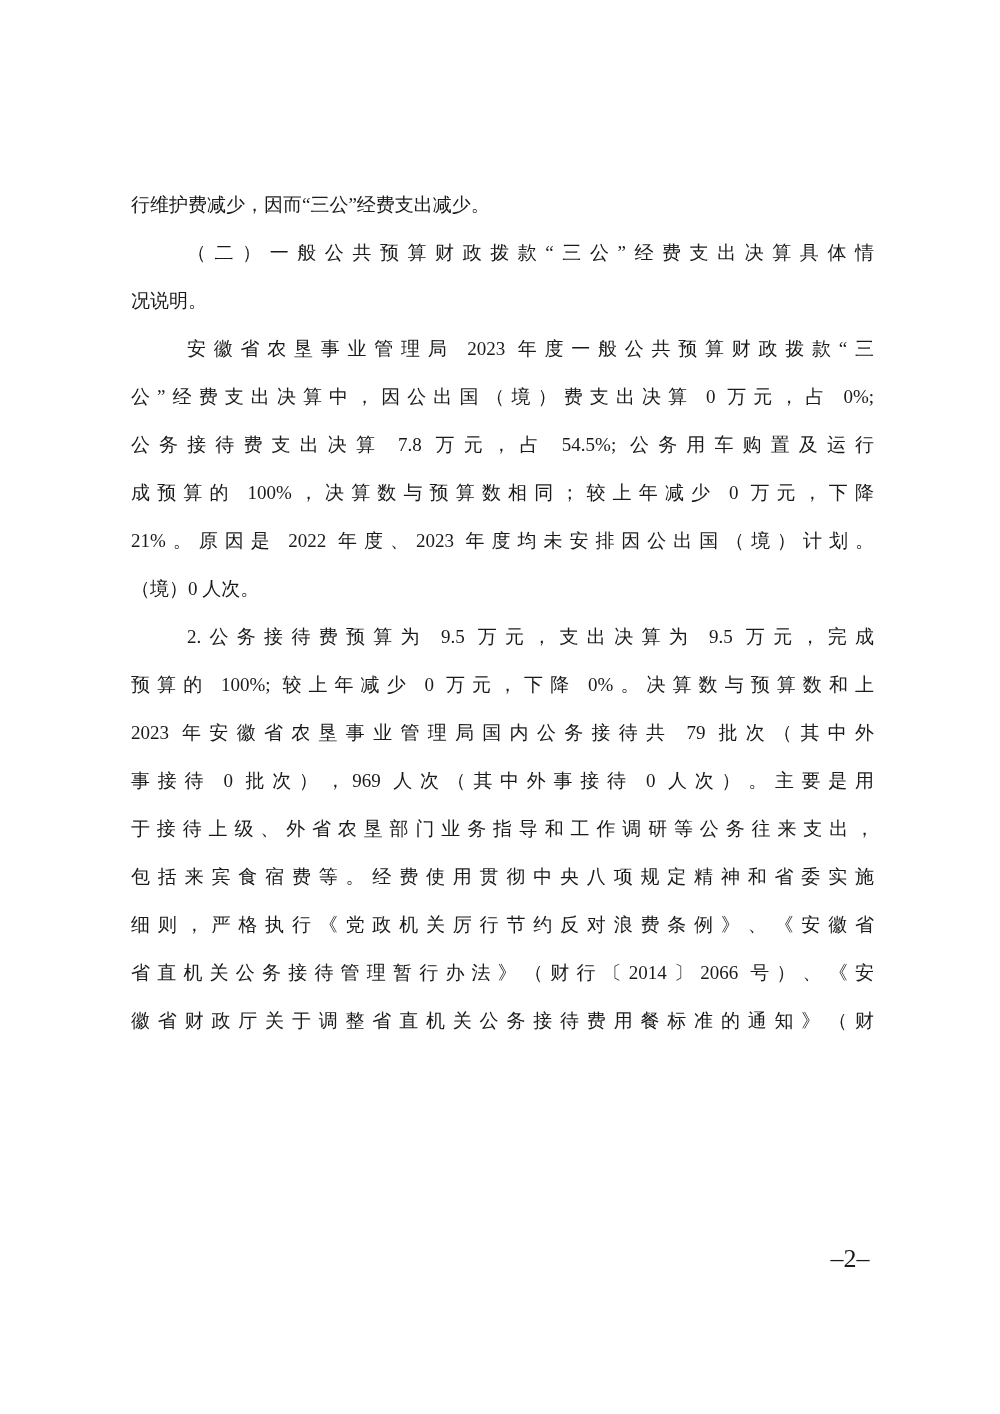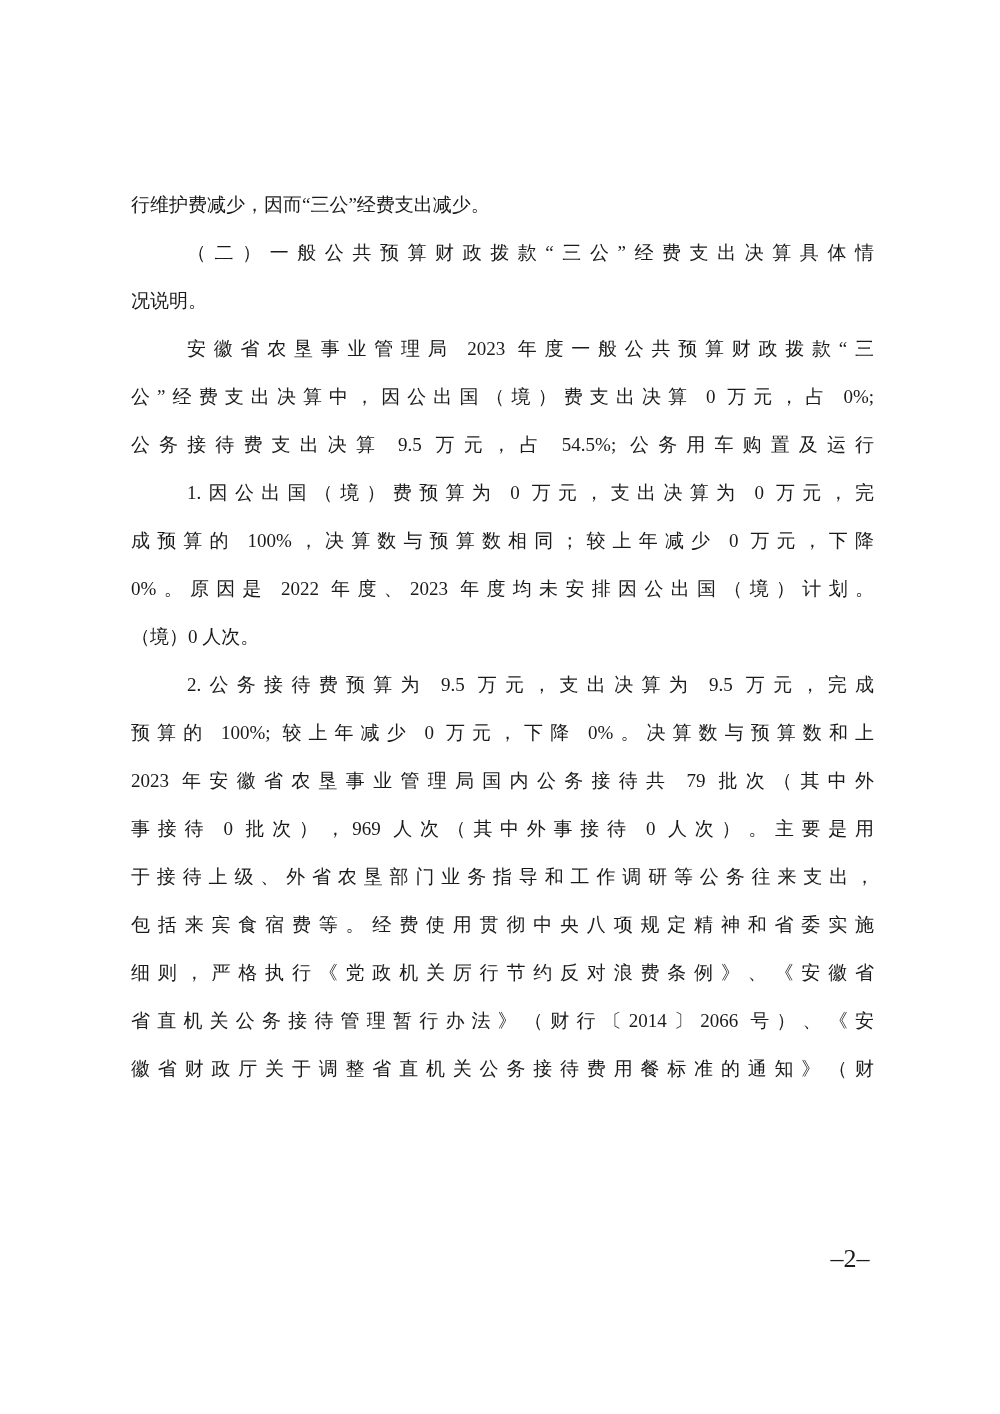--- a/index.html
+++ b/index.html
@@ -56,24 +56,23 @@
 </head>
 <body>
 
 <div class="sheet">
   <div class="text-block">
       <div class="line"><span>行维护费减少，因而“三公”经费支出减少。</span></div>
       <div class="line fill indent bold"><span>（二）一般公共预算财政拨款“三公”经费支出决算具体情</span></div>
       <div class="line bold"><span>况说明。</span></div>
       <div class="line fill indent"><span>安徽省农垦事业管理局 2023 年度一般公共预算财政拨款“三</span></div>
       <div class="line fill"><span>公”经费支出决算中，因公出国（境）费支出决算 0 万元，占 0%;</span></div>
-      <div class="line fill"><span>公务接待费支出决算 9.5 万元，占 54.5%; 公务用车购置及运行</span></div>
-      <div class="line fill indent"><b>1.因公出国（境）费</b><span>预算为 0 万元，支出决算为 0 万元，完</span></div>
+      <div class="line fill"><span>公务接待费支出决算 7.8 万元，占 54.5%; 公务用车购置及运行</span></div>
       <div class="line fill"><span>成预算的 100%，决算数与预算数相同；较上年减少 0 万元，下降</span></div>
-      <div class="line fill"><span>0%。原因是 2022 年度、2023 年度均未安排因公出国（境）计划。</span></div>
+      <div class="line fill"><span>21%。原因是 2022 年度、2023 年度均未安排因公出国（境）计划。</span></div>
       <div class="line"><span>（境）0 人次。</span></div>
       <div class="line fill indent"><b>2.公务接待费</b><span>预算为 9.5 万元，支出决算为 9.5 万元，完成</span></div>
       <div class="line fill"><span>预算的 100%; 较上年减少 0 万元，下降 0%。决算数与预算数和上</span></div>
       <div class="line fill"><span>2023 年安徽省农垦事业管理局国内公务接待共 79 批次（其中外</span></div>
       <div class="line fill"><span>事接待 0 批次），969 人次（其中外事接待 0 人次）。主要是用</span></div>
       <div class="line fill"><span>于接待上级、外省农垦部门业务指导和工作调研等公务往来支出，</span></div>
       <div class="line fill"><span>包括来宾食宿费等。经费使用贯彻中央八项规定精神和省委实施</span></div>
       <div class="line fill"><span>细则，严格执行《党政机关厉行节约反对浪费条例》、《安徽省</span></div>
       <div class="line fill"><span>省直机关公务接待管理暂行办法》（财行〔2014〕2066 号）、《安</span></div>
       <div class="line fill"><span>徽省财政厅关于调整省直机关公务接待费用餐标准的通知》（财</span></div>

